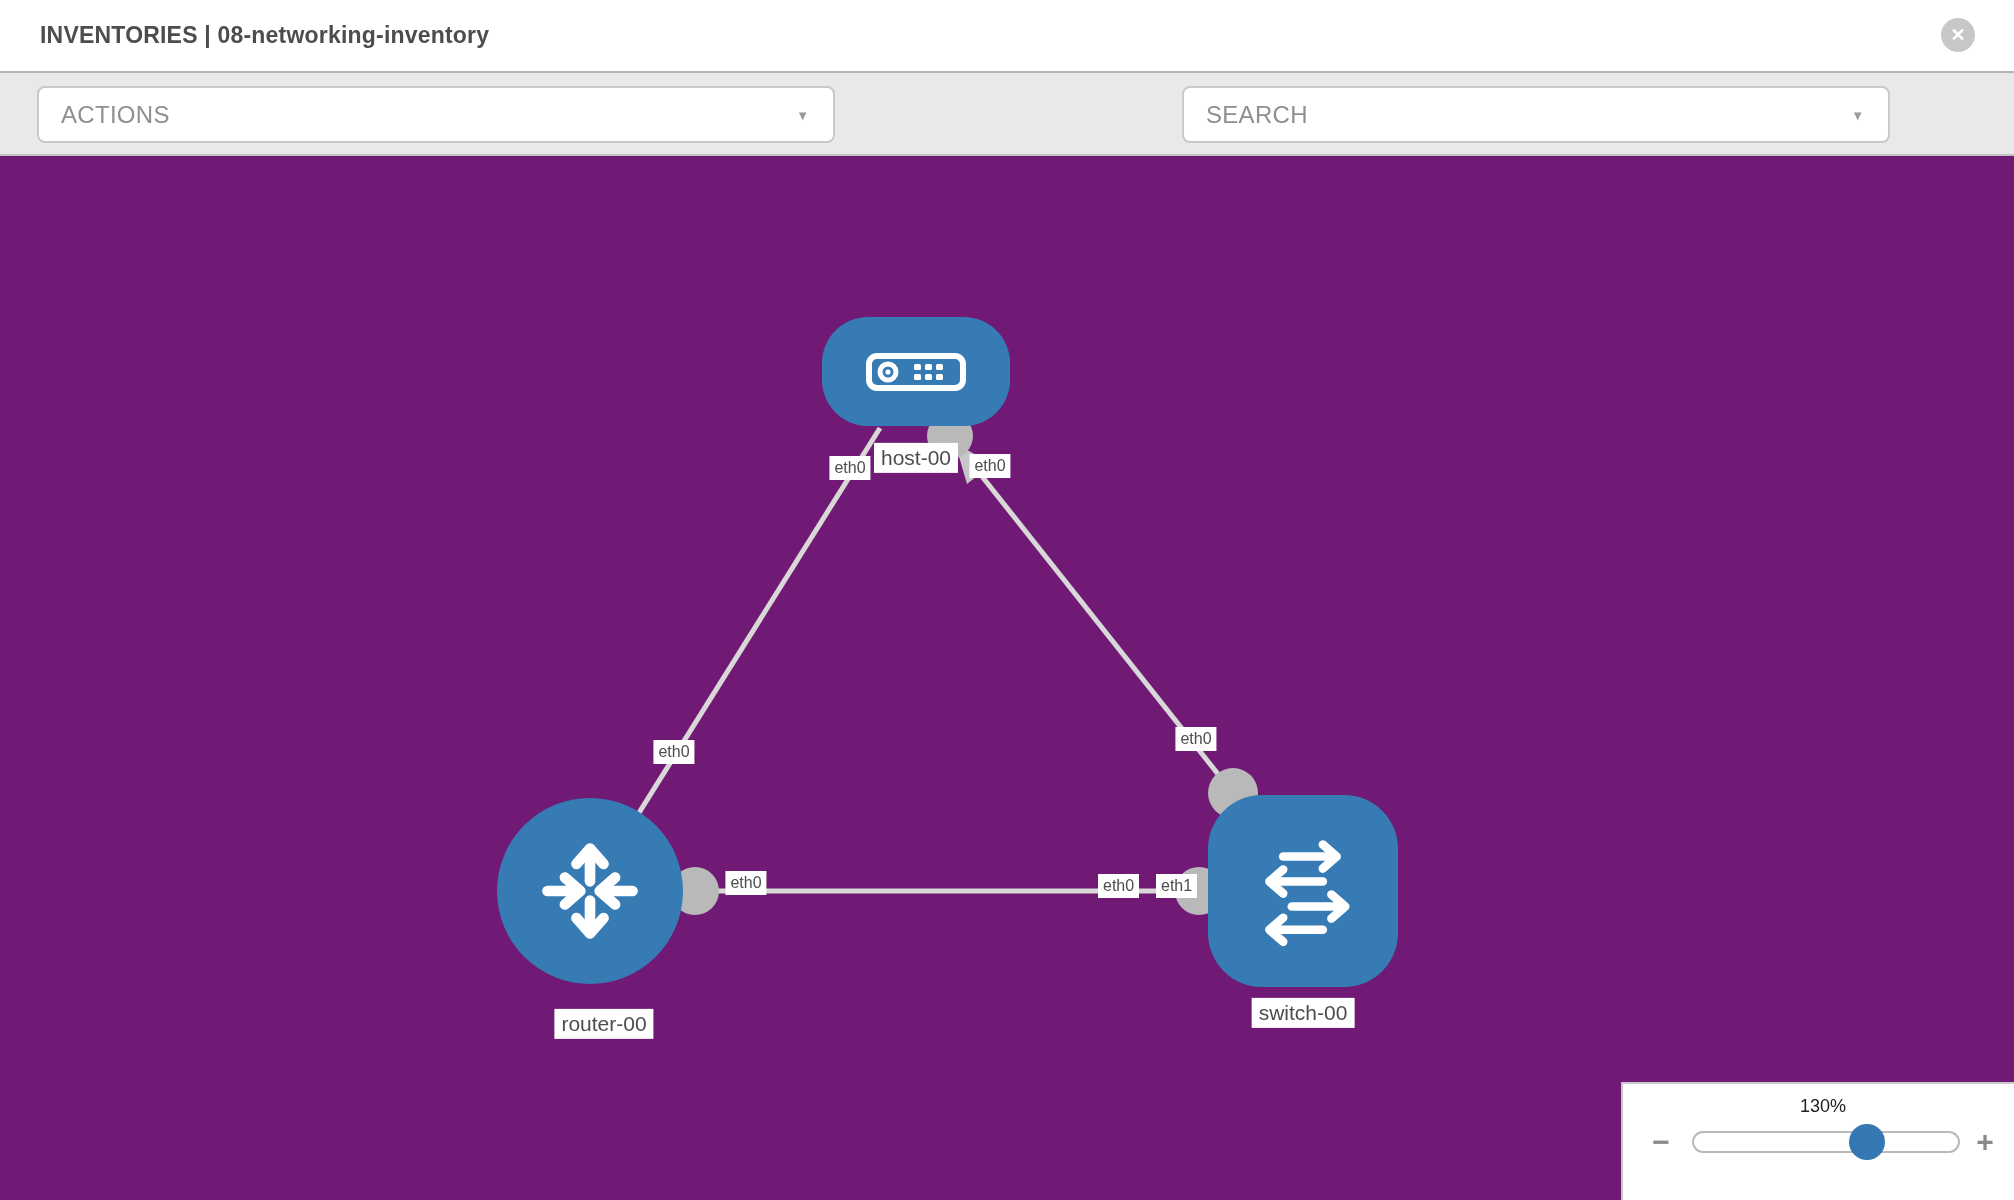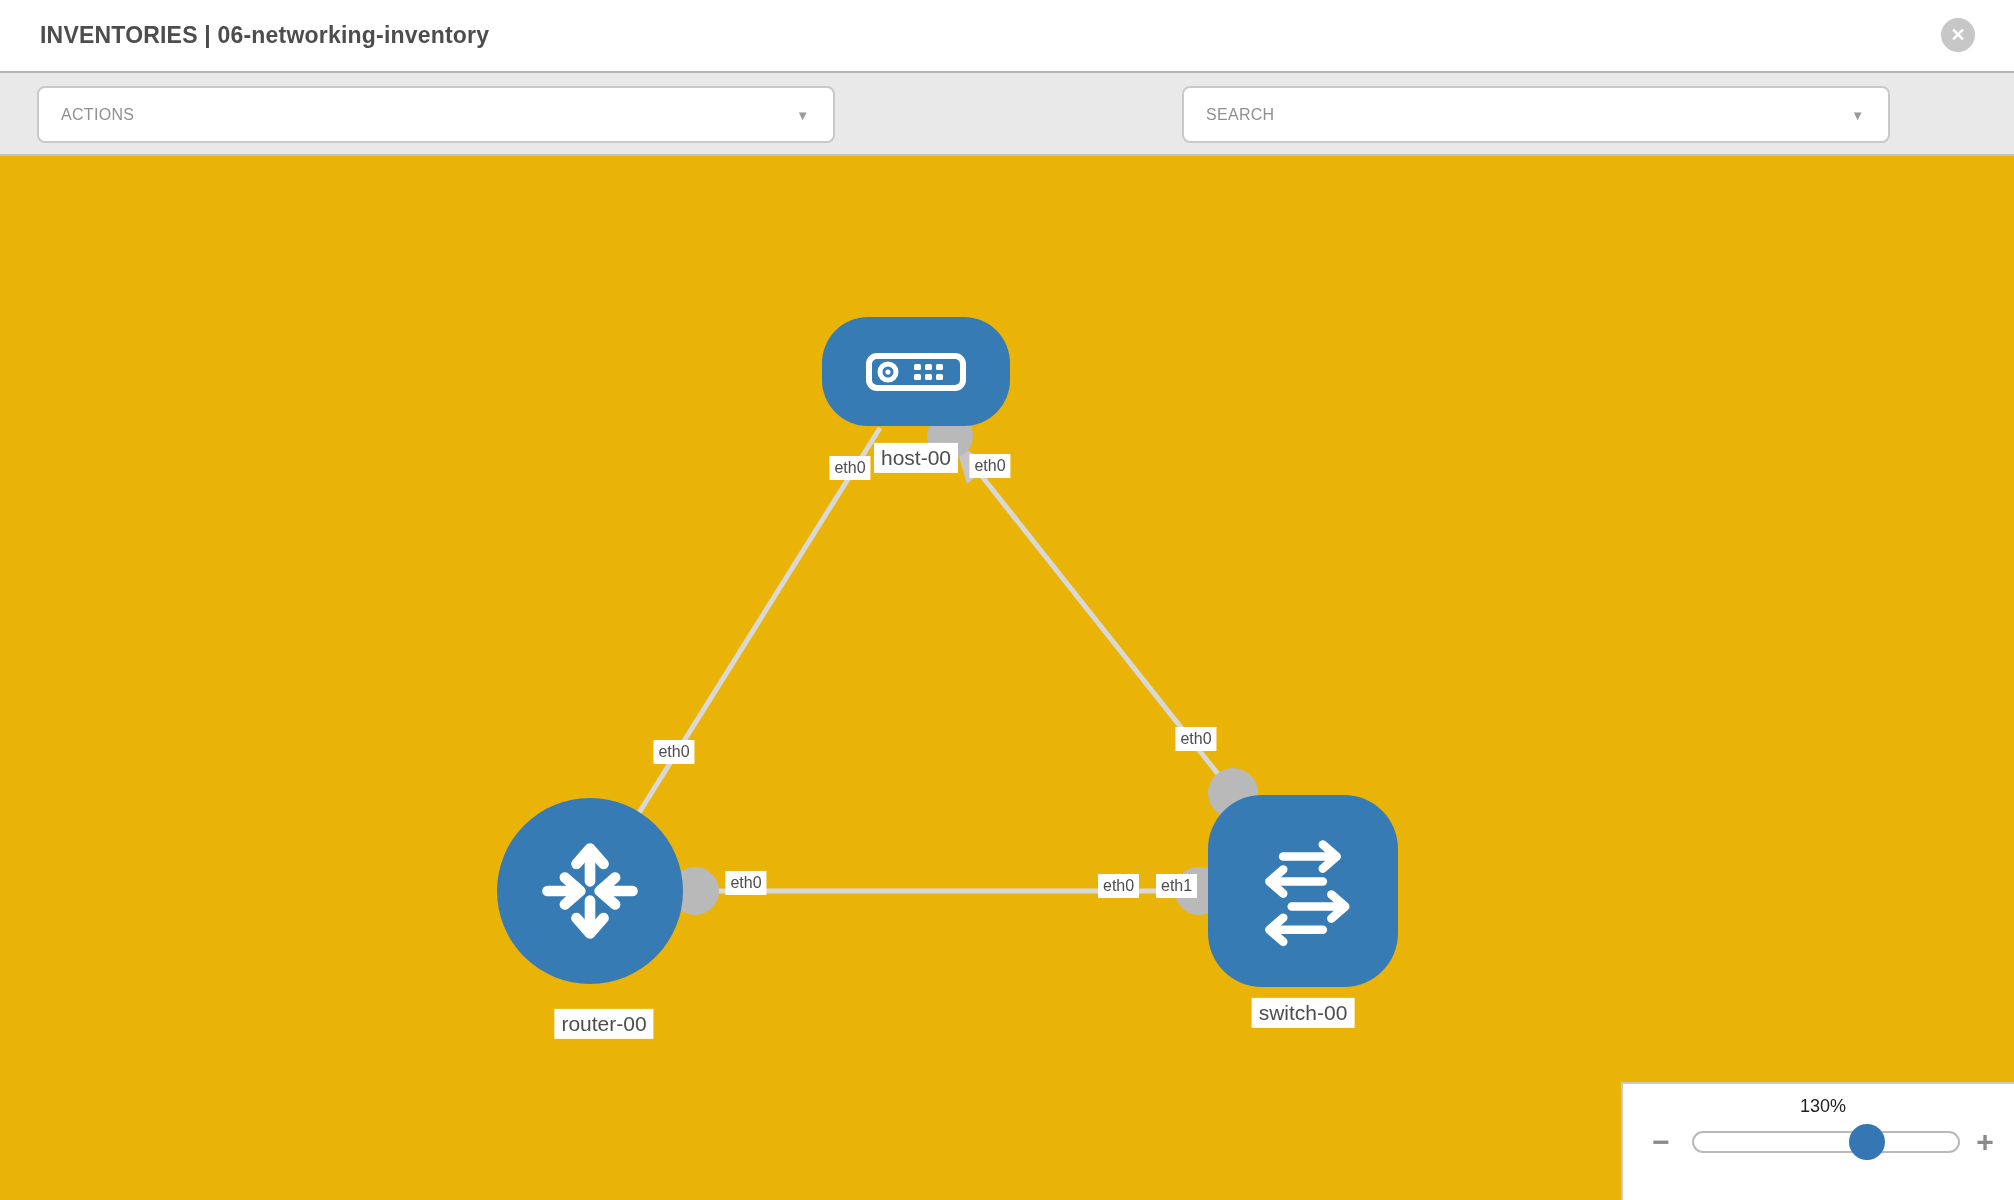--- a/index.html
+++ b/index.html
@@ -24,37 +24,37 @@
 
   
   .toolbar{
     position:absolute;left:0;top:71px;width:100%;height:85px;background:#e9e9e9;
     border-top:2px solid #b5b5b5;border-bottom:2px solid #c2c2c2;box-sizing:border-box;
   }
   .select{
     position:absolute;top:13px;height:57px;background:#ffffff;border:2px solid #c9c9c9;
     border-radius:8px;box-sizing:border-box;display:flex;align-items:center;cursor:pointer;
   }
-  .select .sel-label{font-size:16px;color:#8f8f8f;padding-left:22px;letter-spacing:.3px;}
+  .select .sel-label{font-size:24px;color:#8f8f8f;padding-left:22px;letter-spacing:.3px;}
   .select .caret{
     position:absolute;right:24px;top:50%;transform:translateY(-50%);
     font-size:13px;color:#9a9a9a;
   }
   .sel-actions{left:37px;width:798px;}
   .sel-search{left:1182px;width:708px;}
   .icon-btn{
     position:absolute;top:98px;width:42px;height:42px;background:transparent;border:none;
     padding:0;cursor:pointer;display:flex;align-items:center;justify-content:center;
   }
   .icon-btn svg{width:32px;height:32px;fill:#747d8a;}
   .btn-wrench{left:1048px;}
   .btn-key{left:1113px;}
 
   
-  .canvas{position:absolute;left:0;top:156px;width:2014px;height:1044px;background:#eab308;overflow:hidden;}
+  .canvas{position:absolute;left:0;top:156px;width:2014px;height:1044px;background:#701a75;overflow:hidden;}
   .links-svg{position:absolute;left:0;top:0;width:2014px;height:1044px;}
   .link{stroke:#d8d8d8;stroke-width:5;fill:none;}
   .endpoint{fill:#b9b9b9;}
   .arrowhead{fill:#c6c6c6;}
 
   .node{position:absolute;background:#377bb5;display:flex;align-items:center;justify-content:center;cursor:pointer;}
   .node svg{display:block;}
   .node-host{left:822px;top:161px;width:188px;height:109px;border-radius:46px;}
   .node-router{left:497px;top:642px;width:186px;height:186px;border-radius:50%;}
   .node-switch{left:1208px;top:639px;width:190px;height:192px;border-radius:54px;}
@@ -87,21 +87,21 @@
     position:absolute;left:155px;top:-9px;width:36px;height:36px;border-radius:50%;
     background:#3477b2;cursor:grab;
   }
 </style>
 </head>
 <body>
 
 <div class="app">
 
   <div class="hdr">
-    <div class="hdr-title">INVENTORIES | 06-networking-inventory</div>
+    <div class="hdr-title">INVENTORIES | 08-networking-inventory</div>
     <button class="close-btn">
       <span>✕</span>
     </button>
   </div>
 
   <div class="toolbar">
     <div class="select sel-actions">
       <span class="sel-label">ACTIONS</span>
       <span class="caret">▼</span>
     </div>

